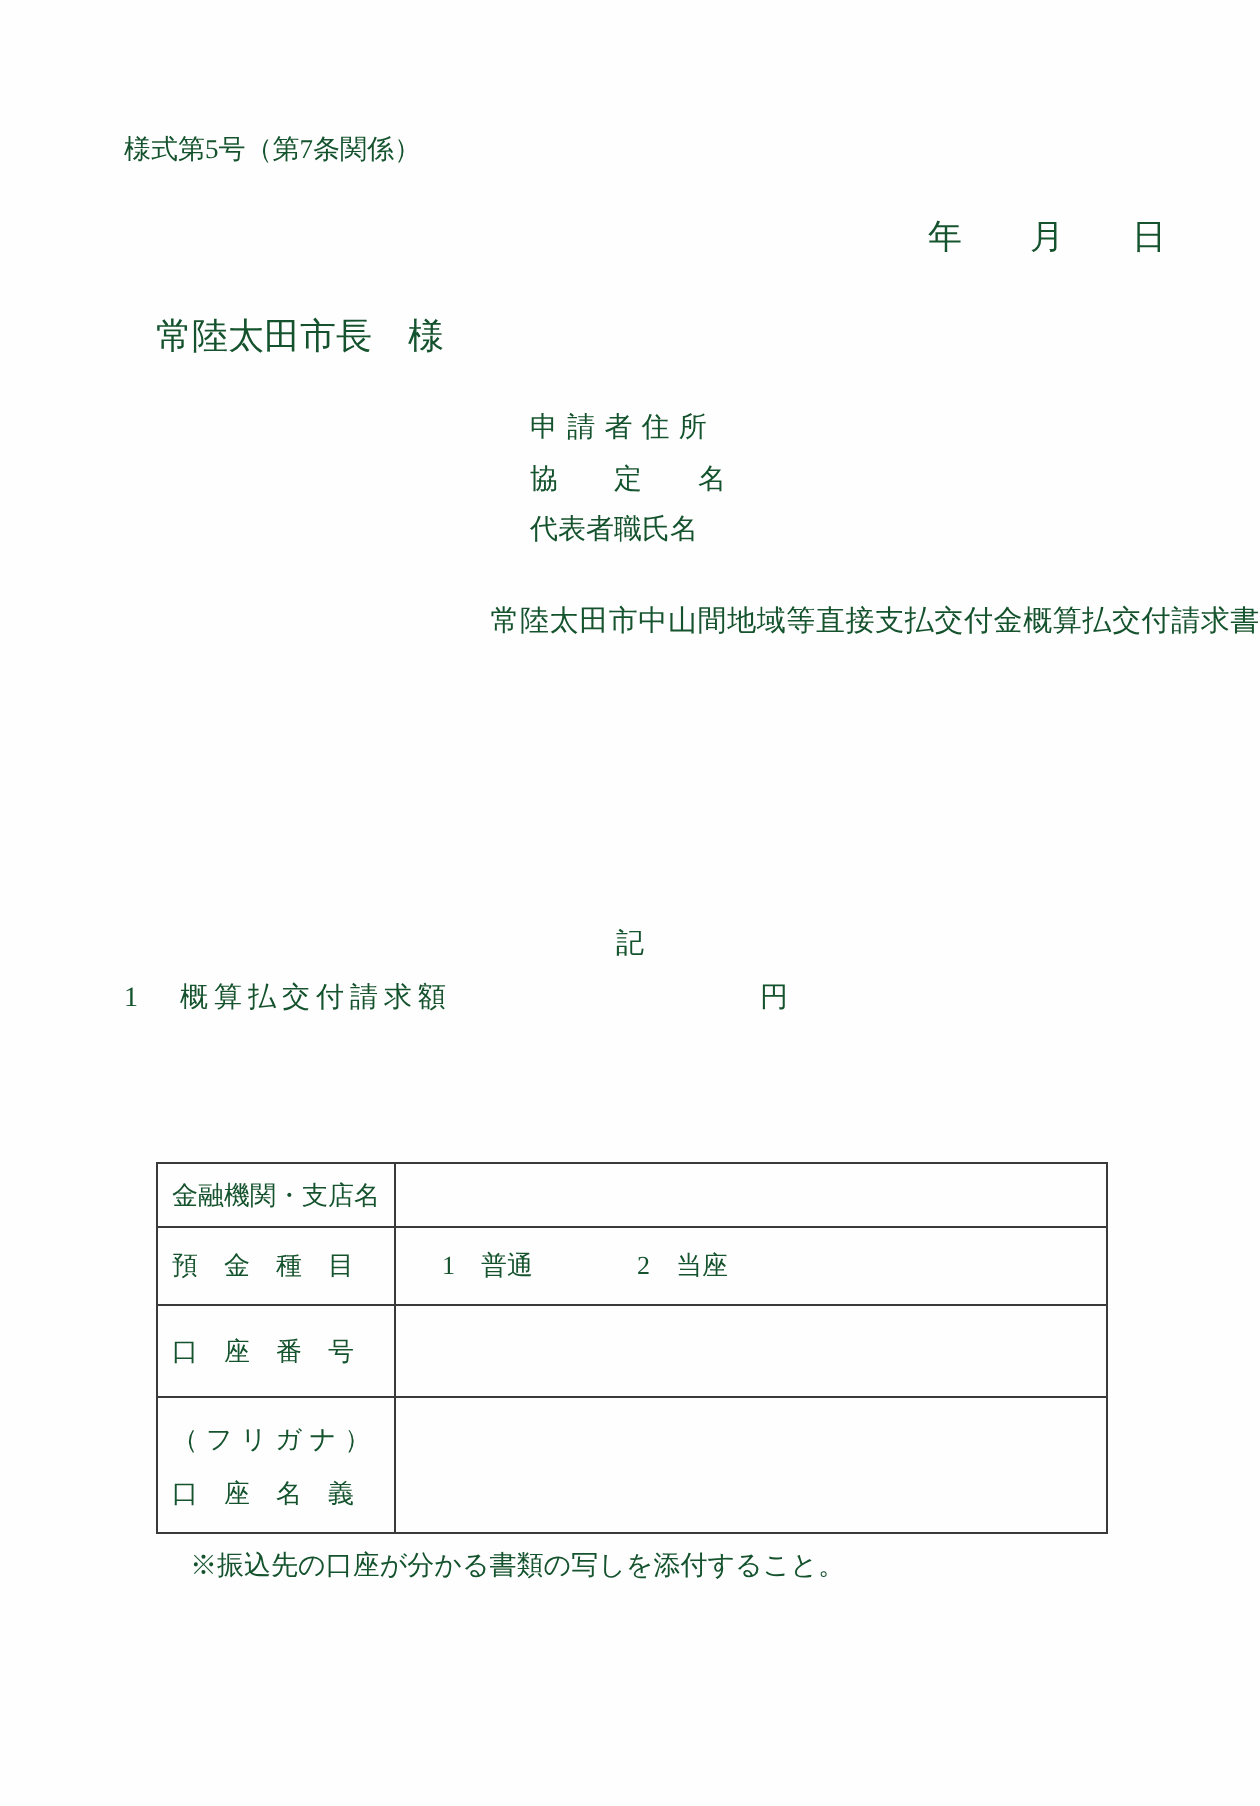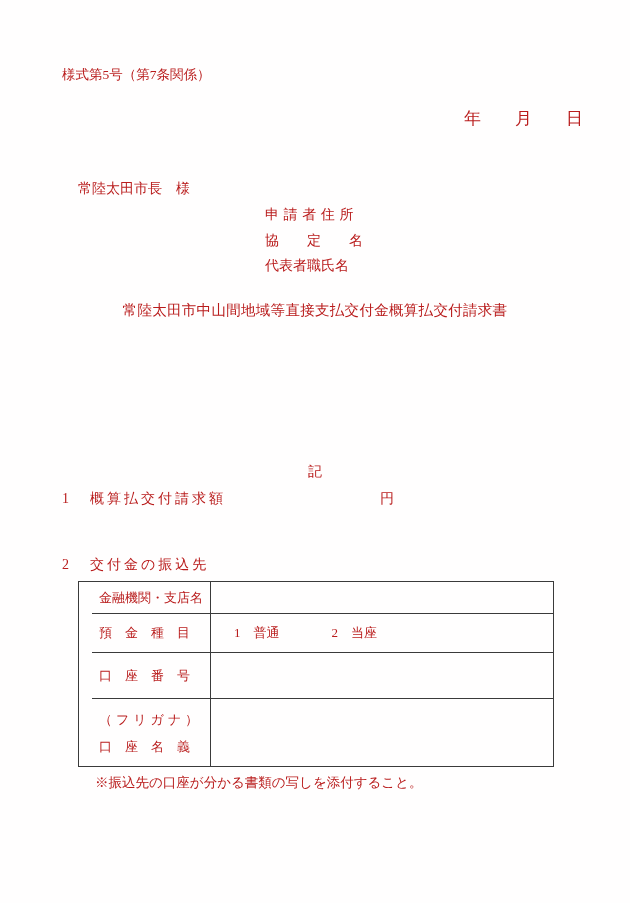--- a/index.html
+++ b/index.html
@@ -1,52 +1,52 @@
 <!DOCTYPE html>
 <html><head>
 <meta charset="utf-8">
 <style>
   html, body { margin:0; padding:0; background:#ffffff; }
   .page {
     position:relative;
     width:630px; height:903px;
     background:#fffefe;
-    color:#b91c1c;
+    color:#14532d;
     font-family:"Liberation Serif","DejaVu Serif",serif;
     overflow:hidden;
   }
   .abs { position:absolute; }
 
   .form-number { left:62px; top:66px; font-size:13.5px; }
   .date-line { left:464px; top:107px; font-size:17px; }
-  .addressee { left:78px; top:156px; font-size:14px;margin-top:24px; }
+  .addressee { left:78px; top:156px; font-size:18px; }
 
   .applicant { left:265px; top:202px; font-size:14px; line-height:25.5px; }
   .ls-wide { letter-spacing:4.6px; }
 
-  .doc-title { left:0; top:301px; width:630px; text-align:center; font-size:14.5px; letter-spacing:0.3px; }
+  .doc-title { left:0; top:301px; width:630px; text-align:right; font-size:14.5px; letter-spacing:0.3px; }
 
   .body-par { left:62px; top:341px; width:512px; font-size:14px; line-height:27px; letter-spacing:0.45px; }
 
   .record-mark { left:0; top:463px; width:630px; text-align:center; font-size:14px; }
 
   .item { left:62px; font-size:14px; }
   .item-1 { top:490px;font-family:Liberation Serif, serif; }
   .item-2 { top:556px; }
   .item-no { display:inline-block; width:28px; letter-spacing:0; }
   .ls-item { letter-spacing:3px; }
   .item-unit { position:absolute; left:318px; top:0; letter-spacing:0; }
 
   .transfer-table {
     left:78px; top:581px; width:476px;
     border:1px solid #3a3a3a;
     box-sizing:border-box;
     font-size:13px;
   }
-  .t-row { display:flex; border-top:1px solid #3a3a3a; box-sizing:border-box;margin-left:13px; }
+  .t-row { display:flex; border-top:1px solid #3a3a3a; box-sizing:border-box; }
   .t-row:first-child { border-top:none; }
   .t-label {
     width:119px; flex:none;
     border-right:1px solid #3a3a3a;
     box-sizing:border-box;
     display:flex; flex-direction:column; justify-content:center;
     padding-left:7px;
   }
   .t-value { flex:1; display:flex; align-items:center; padding-left:23px; box-sizing:border-box; }
   .h-r1 { height:31px; }
@@ -78,23 +78,20 @@
   <div class="abs doc-title">常陸太田市中山間地域等直接支払交付金概算払交付請求書</div>
 
 
   <div class="abs record-mark">記</div>
 
   <div class="abs item item-1">
     <span class="item-no">1</span><span class="ls-item">概算払交付請求額</span>
     <span class="item-unit">円</span>
   </div>
 
-  <div class="abs item item-2">
-    <span class="item-no">2</span><span class="ls-item">交付金の振込先</span>
-  </div>
 
   <div class="abs transfer-table">
 
     <div class="t-row h-r1">
       <div class="t-label">金融機関・支店名</div>
       <div class="t-value"></div>
     </div>
 
     <div class="t-row h-r2">
       <div class="t-label">預　金　種　目</div>

